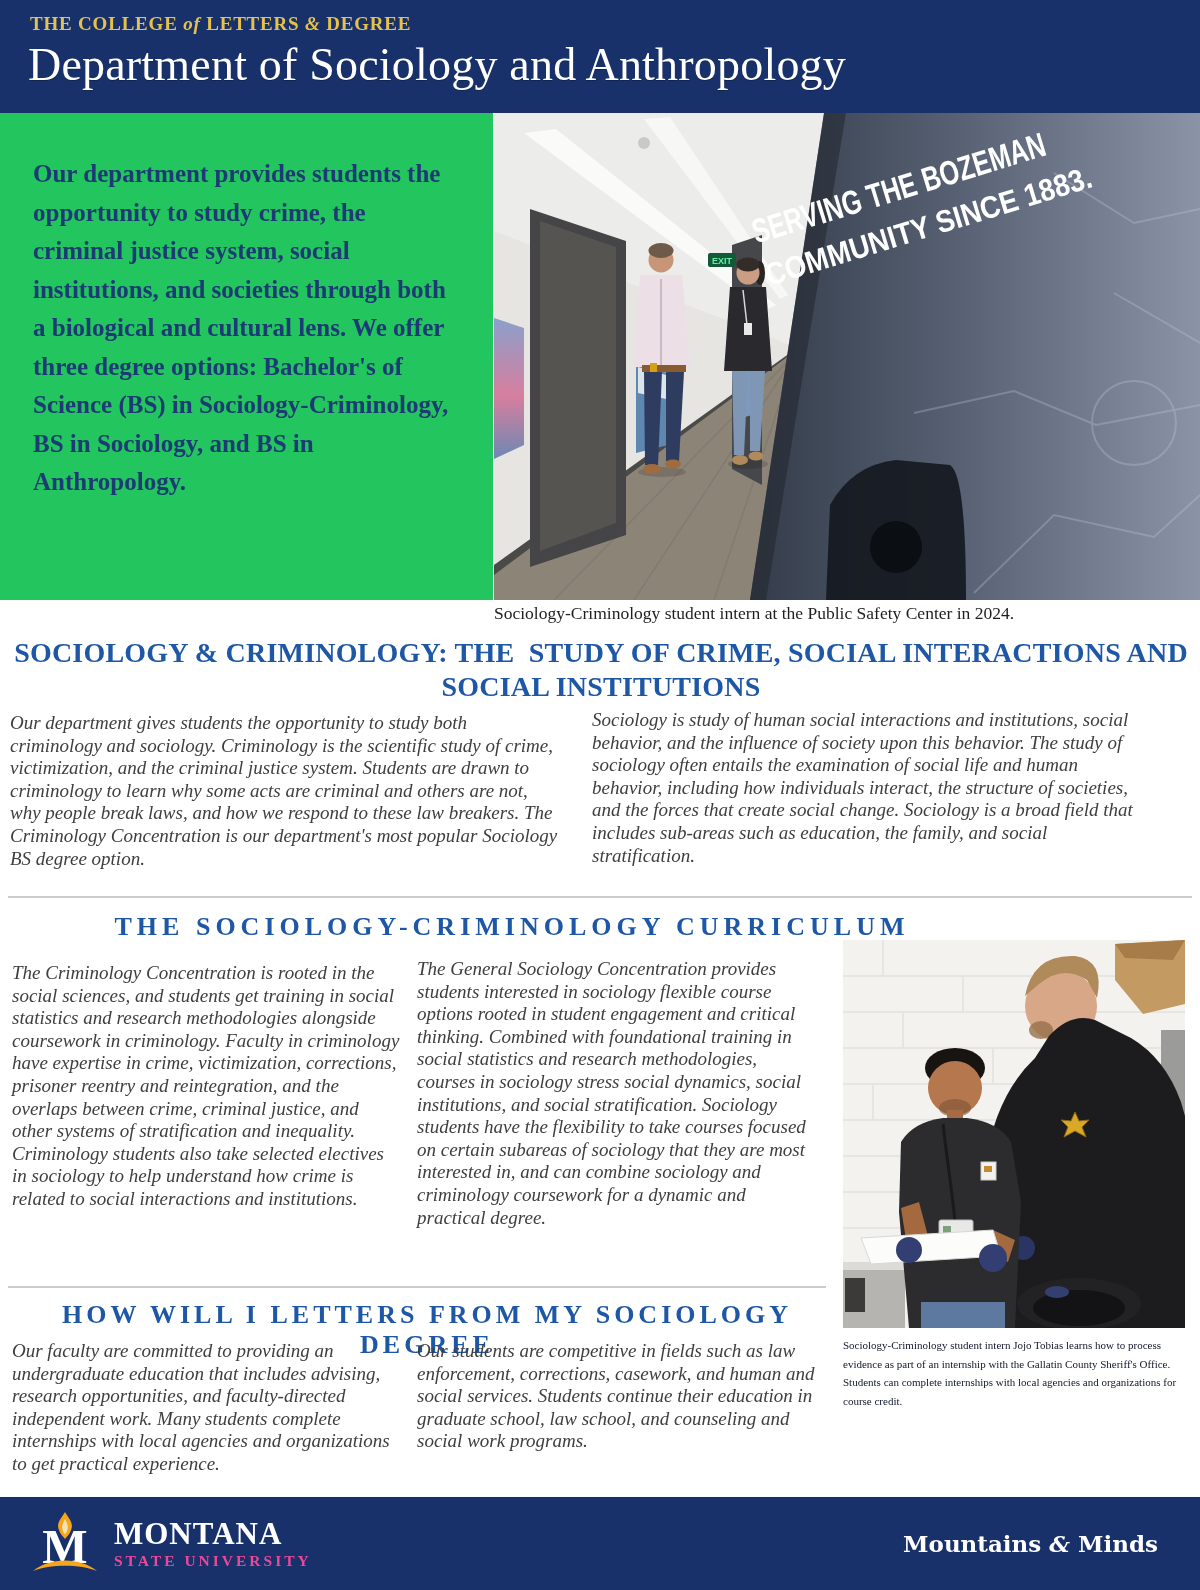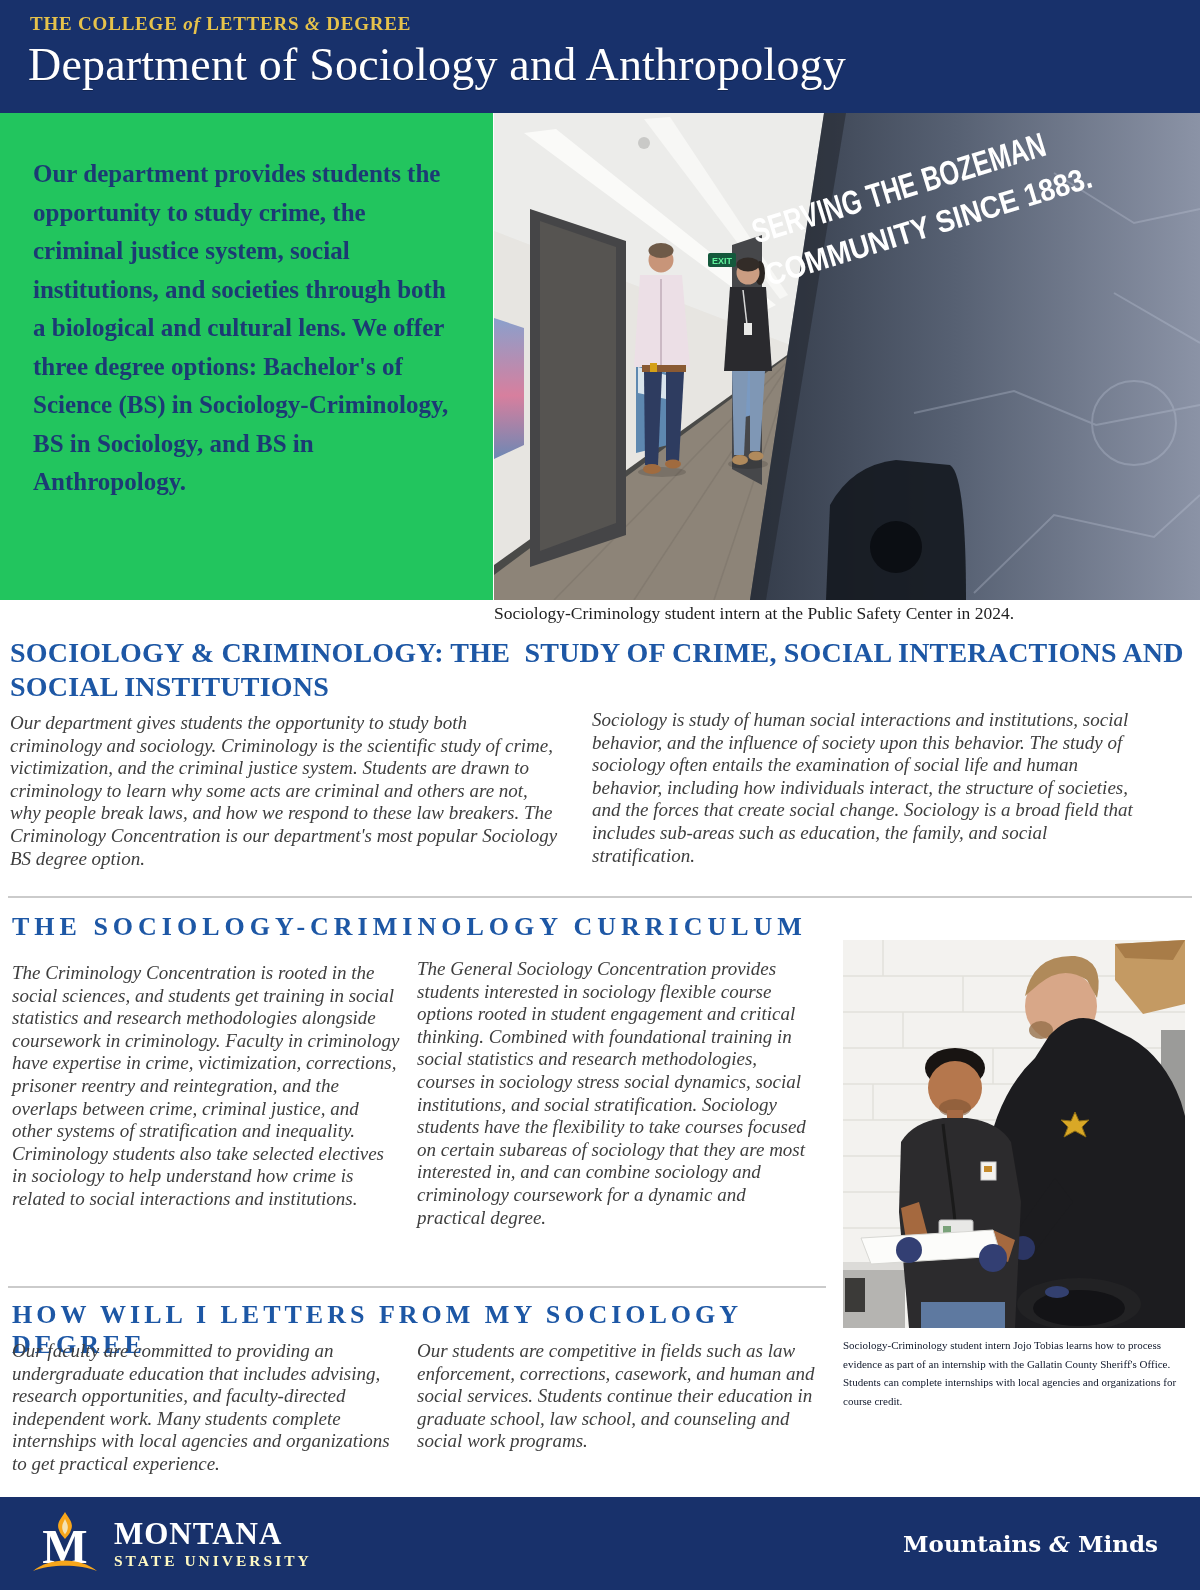--- a/index.html
+++ b/index.html
@@ -13,21 +13,21 @@
   .dept-title{position:absolute;left:28px;top:38px;color:#ffffff;font-size:46px;
               font-weight:normal;letter-spacing:.2px;text-shadow:0 1px 0 rgba(0,0,0,.25);}
   
   .intro-box{position:absolute;left:0;top:113px;width:493px;height:487px;background:#22c55e;}
   .intro-text{position:absolute;left:33px;top:42px;width:428px;color:#1c3a74;
               font-family:"Liberation Serif",serif;font-weight:bold;font-size:25px;line-height:1.54;}
   
   .hero-photo{position:absolute;left:494px;top:113px;width:706px;height:487px;overflow:hidden;}
   .caption1{position:absolute;left:494px;top:603px;width:700px;font-size:17.5px;color:#1e1e1e;}
   
-  .h-blue{color:#1d57a5;font-weight:bold;font-family:"Liberation Serif",serif;}
+  .h-blue{color:#1d57a5;font-weight:bold;font-family:"Liberation Serif",serif;text-align:center;}
   .heading1{position:absolute;left:10px;top:636px;width:1182px;font-size:28px;line-height:1.21;
             white-space:pre-wrap;letter-spacing:.2px;}
   .heading2{position:absolute;left:12px;top:912px;width:1000px;font-size:26px;letter-spacing:5px;}
   .heading3{position:absolute;left:12px;top:1300px;width:830px;font-size:26px;letter-spacing:4px;}
   .divider{position:absolute;height:2px;background:#cbcbcb;}
   .divider1{left:8px;top:896px;width:1184px;}
   .divider2{left:8px;top:1286px;width:818px;}
   
   .body-col{position:absolute;font-size:19px;line-height:22.6px;color:#3e3e3e;
             font-family:"Liberation Serif",serif;font-style:italic;}
@@ -40,21 +40,21 @@
   
   .photo2{position:absolute;left:843px;top:940px;width:342px;height:388px;overflow:hidden;}
   .caption2{position:absolute;left:843px;top:1336px;width:348px;font-size:11px;
             line-height:18.6px;color:#0f172a;}
   
   .footer{position:absolute;left:0;top:1497px;width:1200px;height:93px;background:#18316b;
           display:flex;align-items:center;justify-content:space-between;box-sizing:border-box;
           padding:0 42px 0 30px;}
   .logo-group{display:flex;align-items:center;gap:14px;}
   .logo-text .l1{color:#fff;font-weight:bold;font-size:31px;letter-spacing:1px;line-height:1;}
-  .logo-text .l2{color:#fef9c3;font-weight:bold;font-size:15.5px;letter-spacing:3px;line-height:1;
+  .logo-text .l2{color:#ec4899;font-weight:bold;font-size:15.5px;letter-spacing:3px;line-height:1;
                  margin-top:4px;}
   .tagline{color:#fff;font-family:"DejaVu Serif",serif;font-weight:bold;font-size:23px;}
   .tagline .it{font-style:italic;}
 </style>
 </head>
 <body>
 
 <div class="page">
 
   <div class="header">

